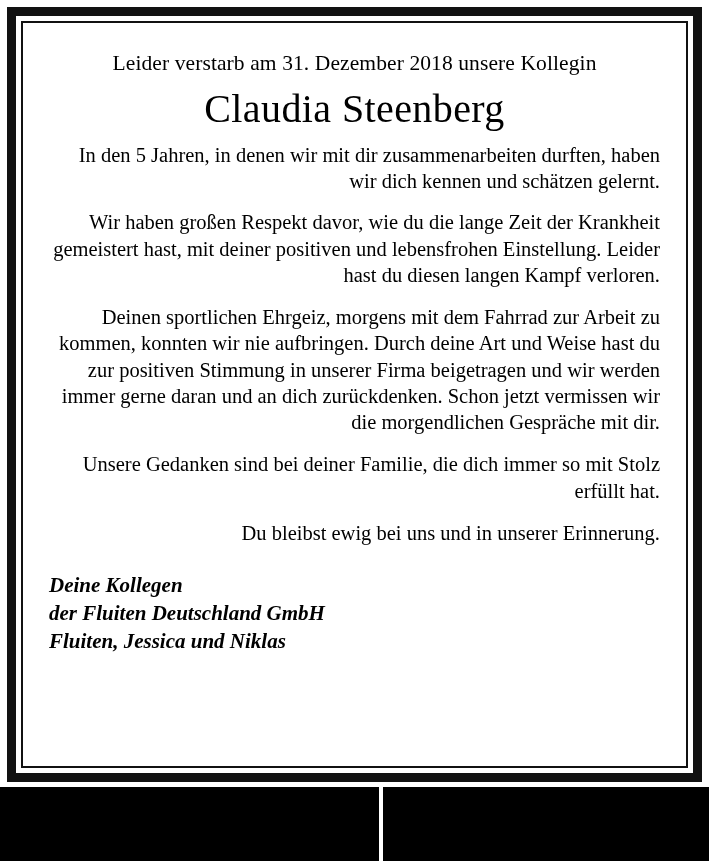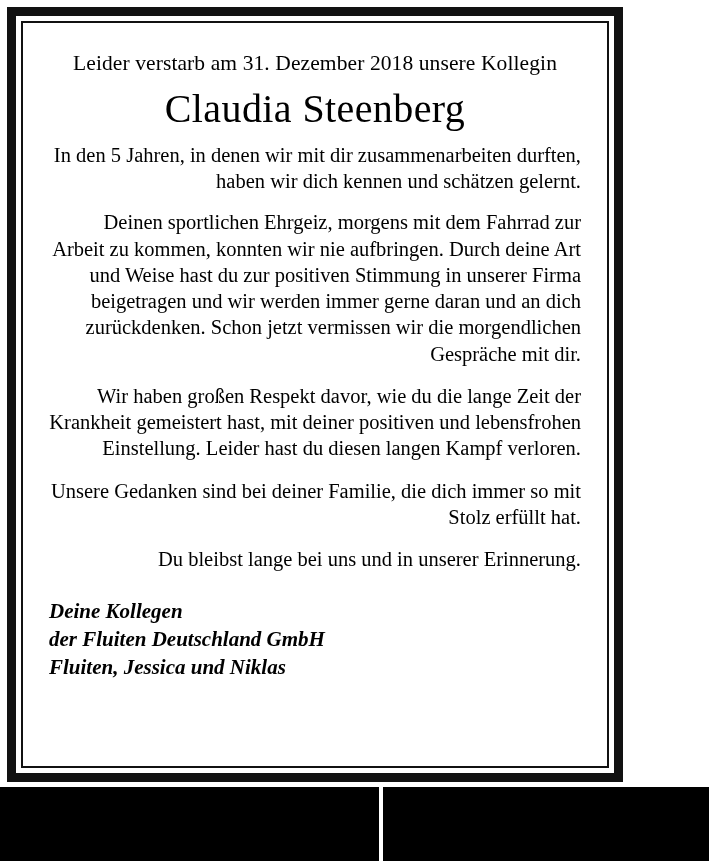--- a/index.html
+++ b/index.html
@@ -21,21 +21,21 @@
     height: 861px;
     position: relative;
     background: #ffffff;
   }
 
   
   .notice-frame {
     position: absolute;
     left: 7px;
     top: 7px;
-    width: 616px;
+    width: 695px;
     height: 775px;
     box-sizing: border-box;
     border: 9px solid #111111;
     background: #ffffff;
   }
 
   
   .notice-inner {
     position: absolute;
     left: 5px;
@@ -118,27 +118,27 @@
 
   <div class="notice-frame">
     <div class="notice-inner">
 
       <p class="intro-line">Leider verstarb am 31. Dezember 2018 unsere Kollegin</p>
 
       <h1 class="deceased-name">Claudia Steenberg</h1>
 
       <p class="body-block tight">In den 5 Jahren, in denen wir mit dir zusammenarbeiten durften, haben wir dich kennen und schätzen gelernt.</p>
 
+      <p class="body-block">Wir haben großen Respekt davor, wie du die lange Zeit der Krankheit gemeistert hast, mit deiner positiven und lebensfrohen Einstellung. Leider hast du diesen langen Kampf verloren.</p>
+
       <p class="body-block">Deinen sportlichen Ehrgeiz, morgens mit dem Fahrrad zur Arbeit zu kommen, konnten wir nie aufbringen. Durch deine Art und Weise hast du zur positiven Stimmung in unserer Firma beigetragen und wir werden immer gerne daran und an dich zurückdenken. Schon jetzt vermissen wir die morgendlichen Gespräche mit dir.</p>
-
-      <p class="body-block">Wir haben großen Respekt davor, wie du die lange Zeit der Krankheit gemeistert hast, mit deiner positiven und lebensfrohen Einstellung. Leider hast du diesen langen Kampf verloren.</p>
 
       <p class="body-block">Unsere Gedanken sind bei deiner Familie, die dich immer so mit Stolz erfüllt hat.</p>
 
-      <p class="body-block">Du bleibst lange bei uns und in unserer Erinnerung.</p>
+      <p class="body-block">Du bleibst ewig bei uns und in unserer Erinnerung.</p>
 
       <div class="closing-block">
         <div>Deine Kollegen</div>
         <div>der Fluiten Deutschland GmbH</div>
         <div>Fluiten, Jessica und Niklas</div>
       </div>
 
     </div>
   </div>
 

